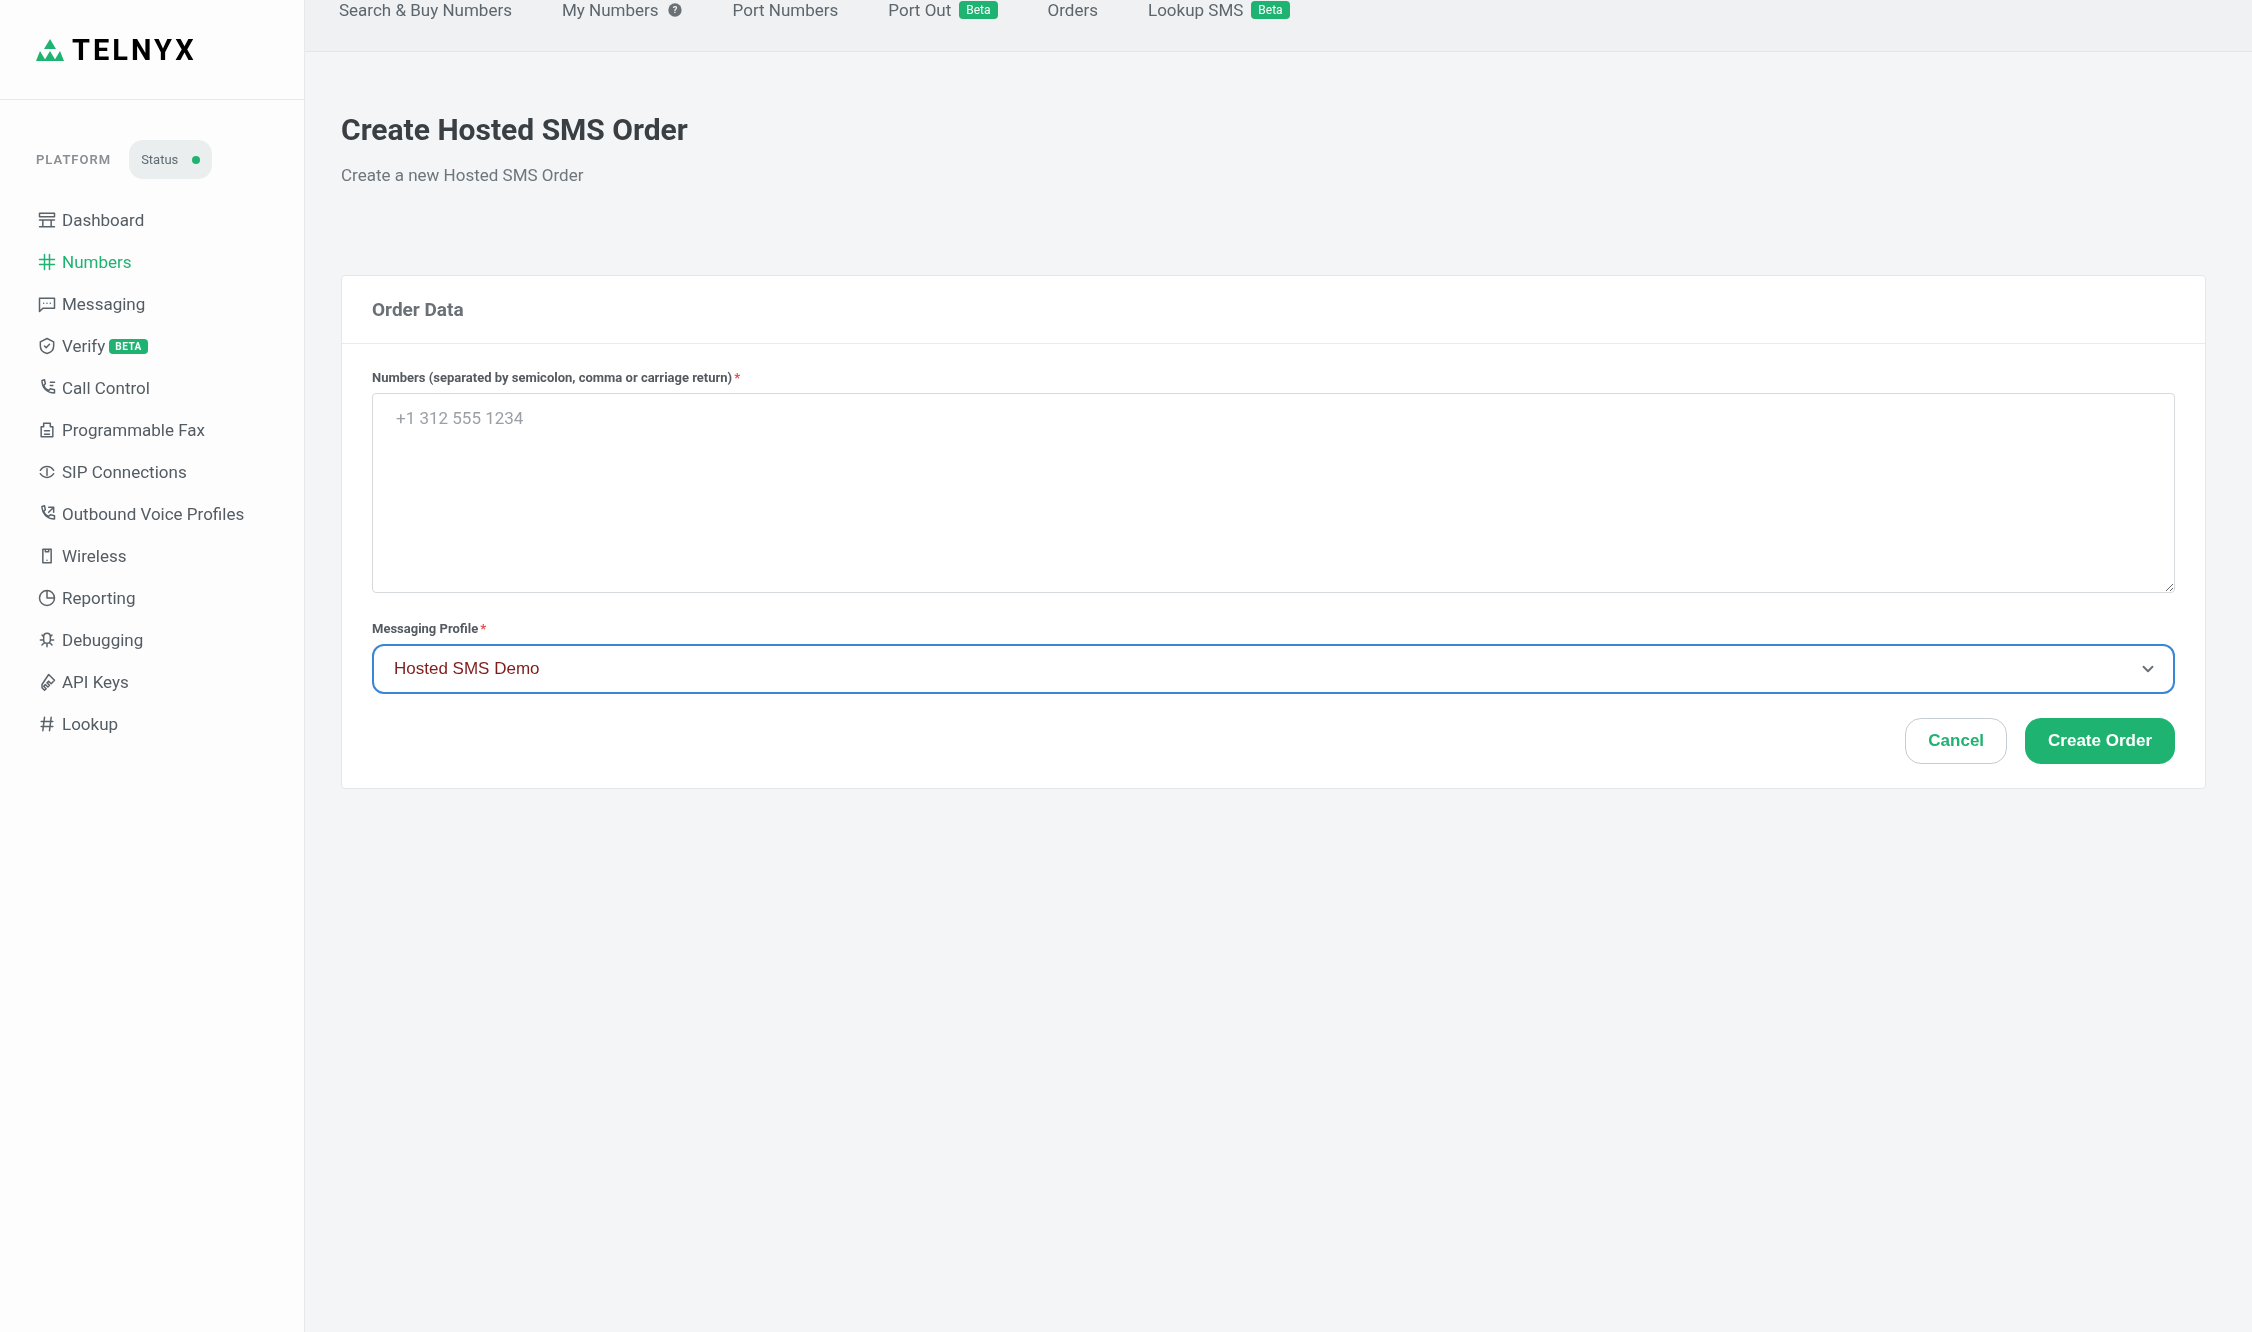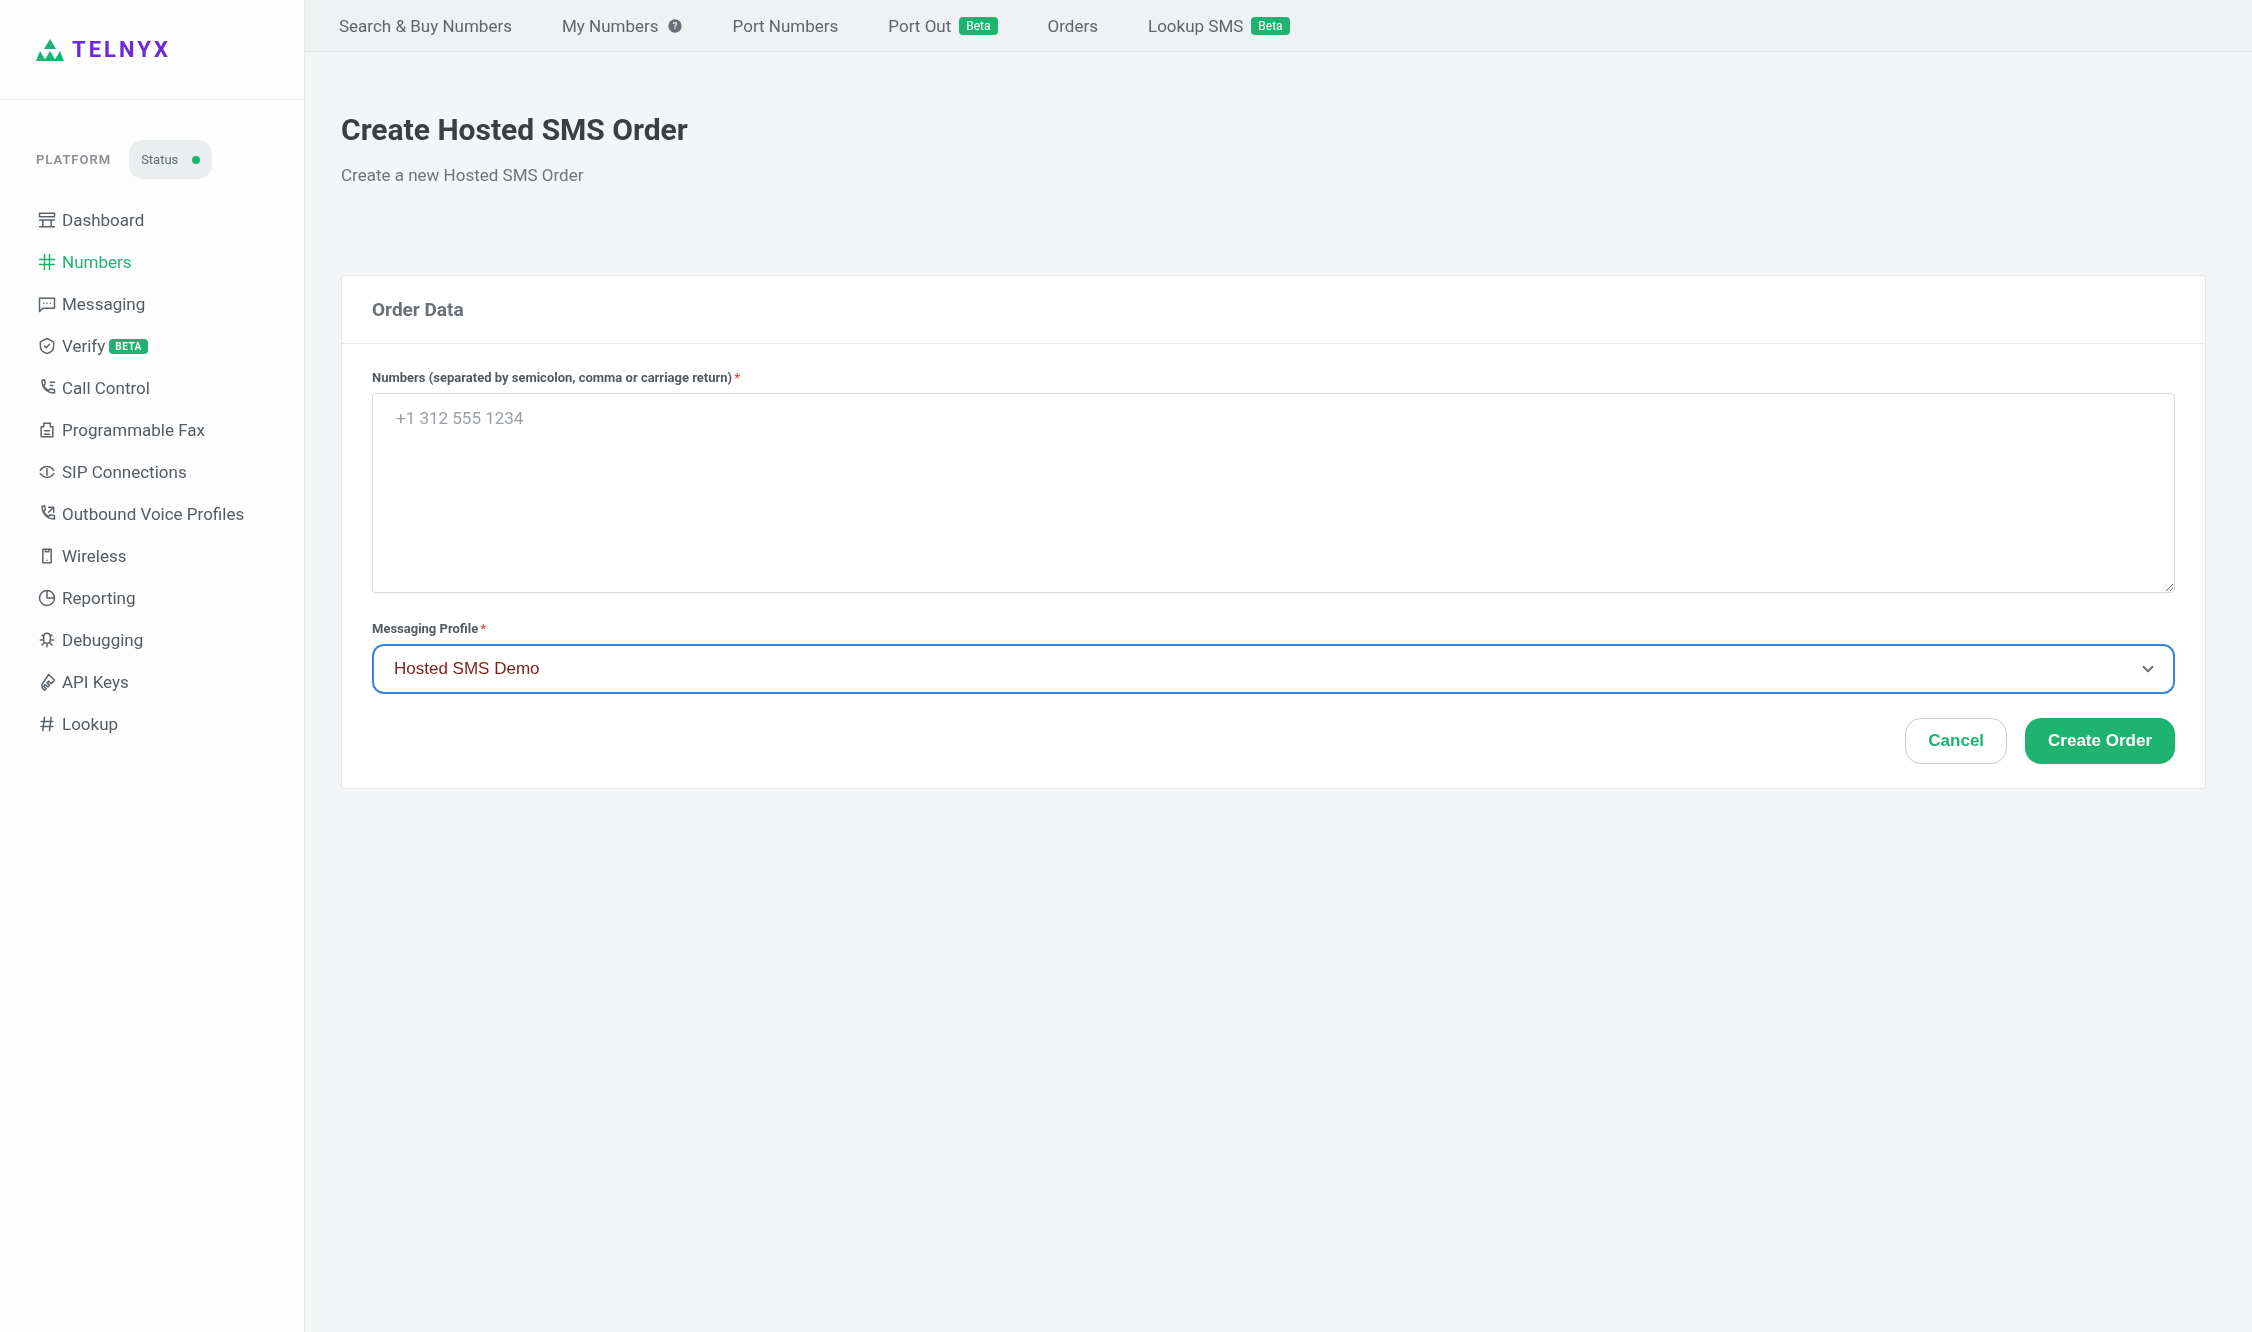--- a/index.html
+++ b/index.html
@@ -28,24 +28,24 @@
     display: flex;
     align-items: center;
     padding-left: 36px;
   }
   .logo {
     display: flex;
     align-items: center;
     gap: 8px;
   }
   .logo-text {
-    font-size: 22px;
+    font-size: 29px;
     font-weight: 700;
     letter-spacing: 3px;
-    color: #6d28d9;
+    color: #000000;
   }
   .section-header {
     display: flex;
     align-items: center;
     padding: 40px 36px 16px 36px;
     gap: 18px;
   }
   .section-title {
     font-size: 13px;
     font-weight: 600;
@@ -92,21 +92,21 @@
     padding: 2px 6px;
     border-radius: 4px;
     letter-spacing: .5px;
   }
   
   .main { flex: 1; display: flex; flex-direction: column; }
   .tabbar {
     height: 52px;
     background: #eff1f2;
     display: flex;
-    align-items: center;
+    align-items: flex-start;
     padding-left: 34px;
     gap: 50px;
     border-bottom: 1px solid #e3e5e7;
   }
   .tab {
     font-size: 17px;
     color: #5e666d;
     display: flex;
     align-items: center;
     gap: 8px;

